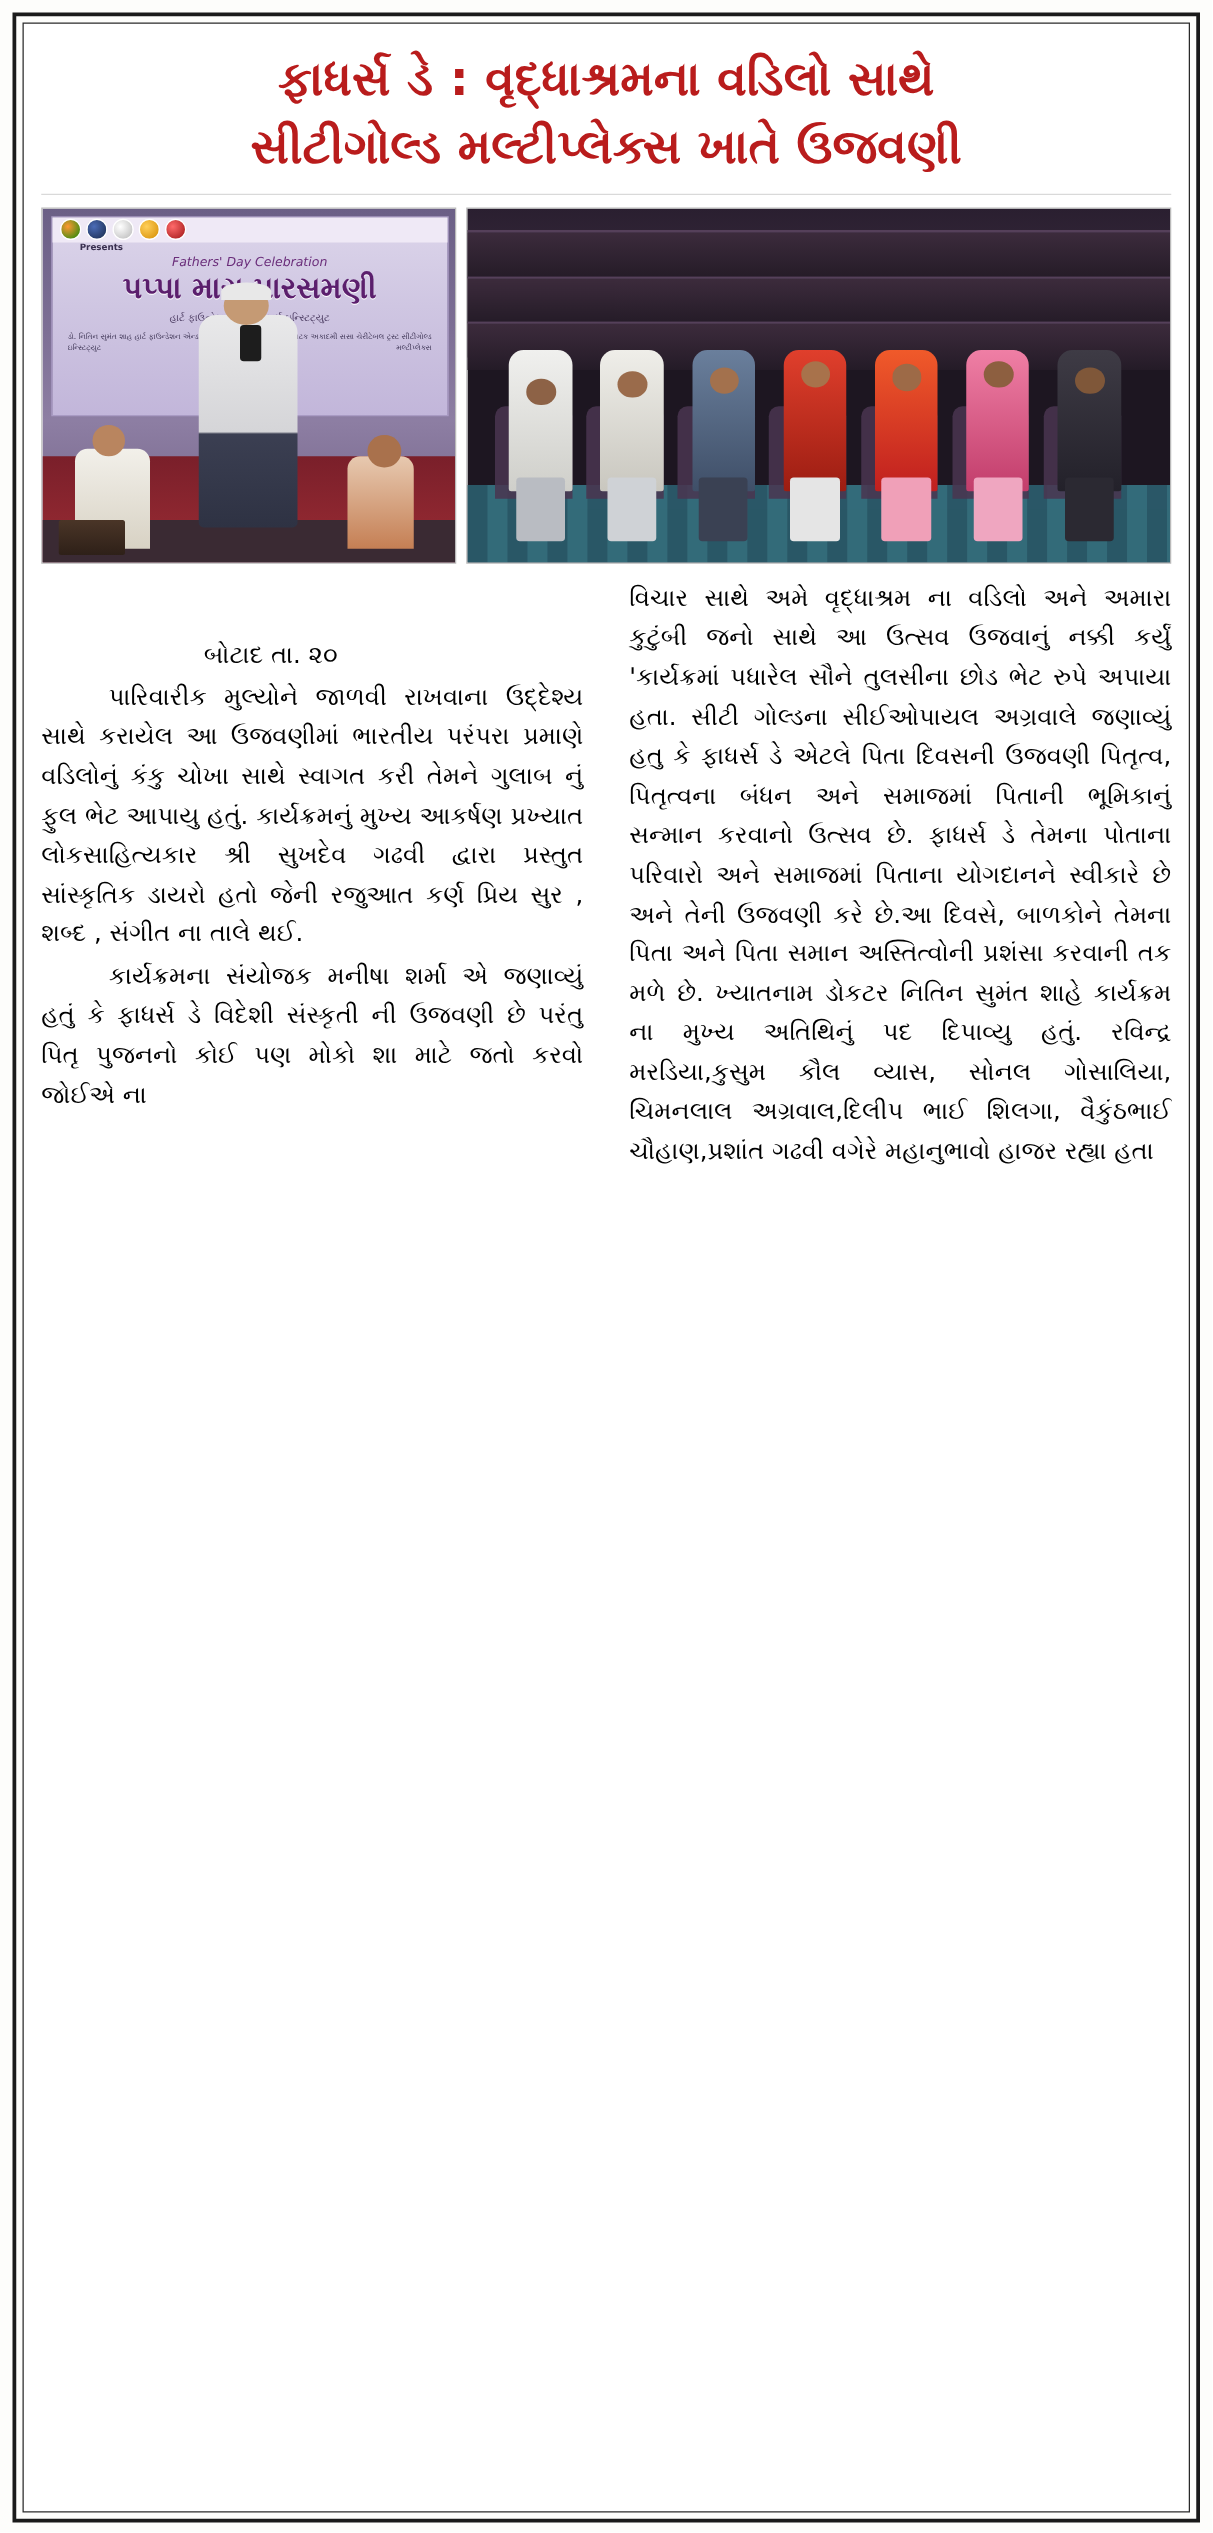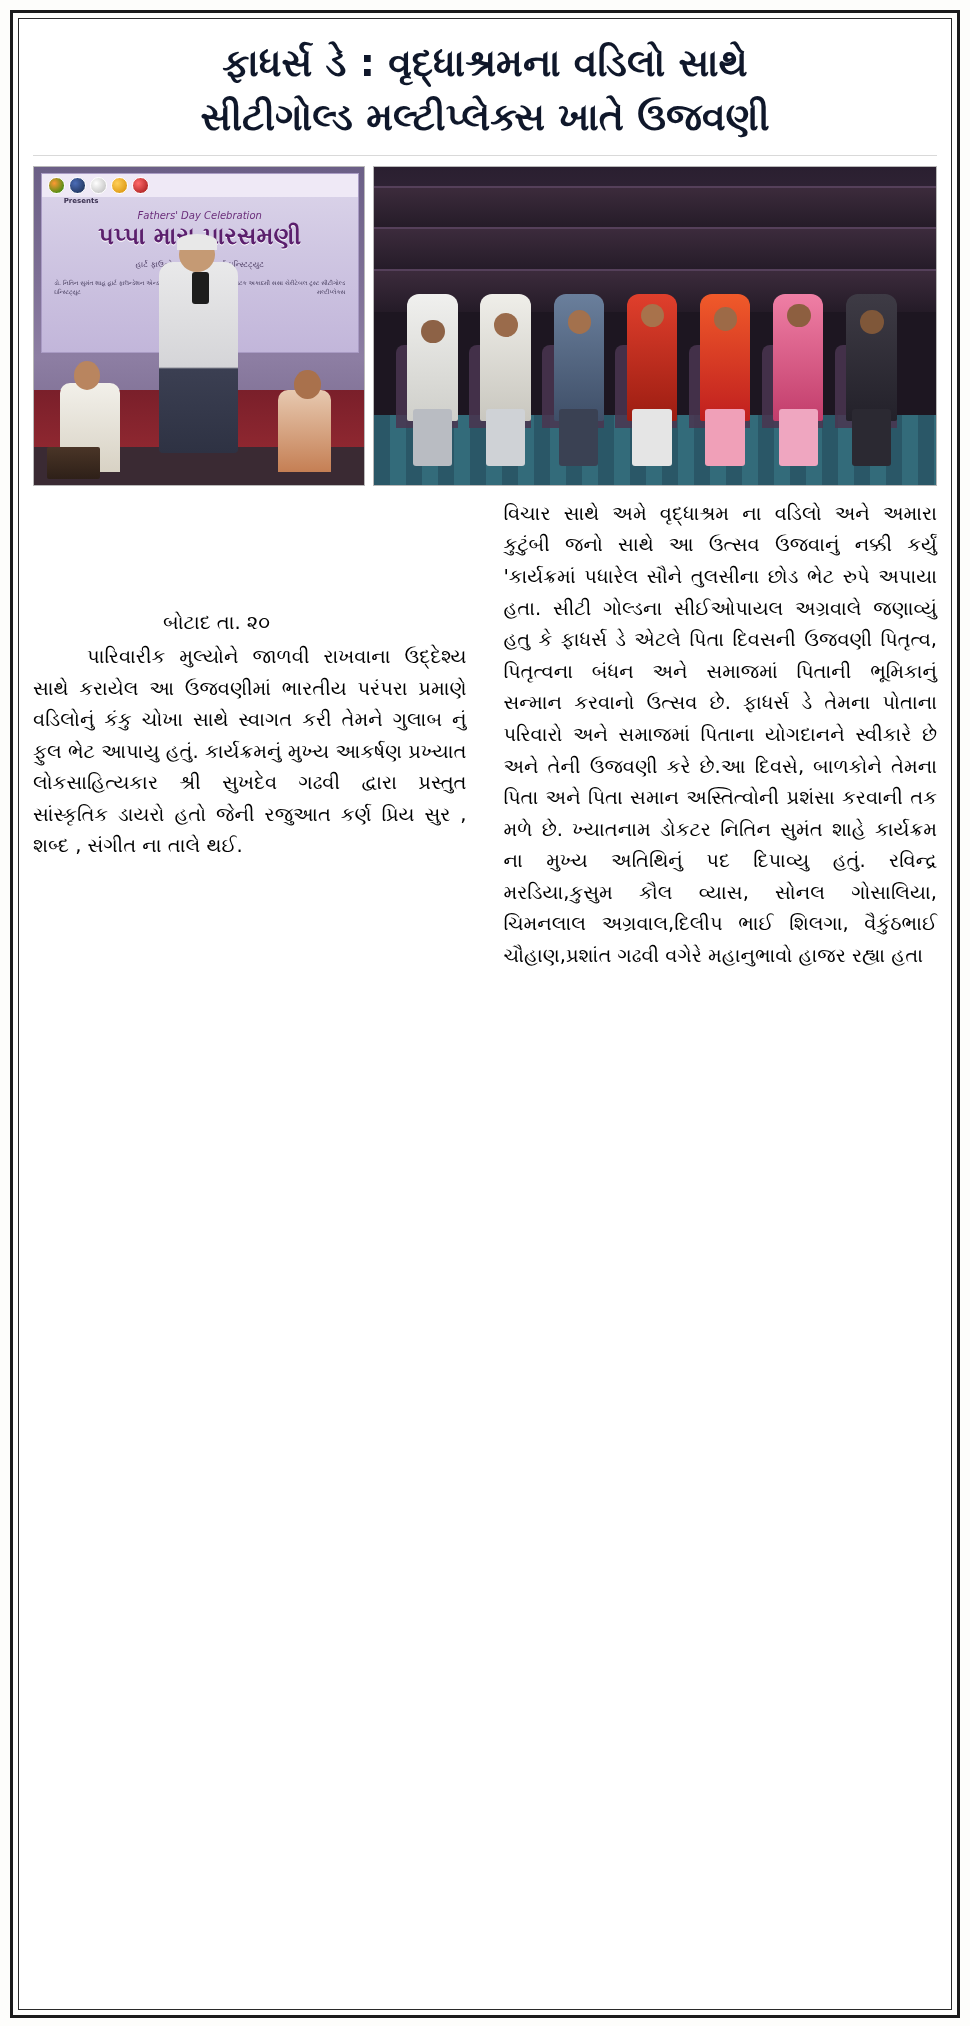--- a/index.html
+++ b/index.html
@@ -35,36 +35,36 @@
     bottom: 16px;
     border: 1px solid #2a2a2a;
     box-sizing: border-box;
     padding: 12px 14px 10px 14px;
     background: #ffffff;
   }
   .headline {
     text-align: center;
     font-family: "DejaVu Sans", sans-serif;
     font-weight: bold;
-    color: #0f172a;
+    color: #b91c1c;
     font-size: 38px;
     line-height: 1.42;
     letter-spacing: 0px;
     padding: 6px 4px 10px 4px;
     border-bottom: 1px solid #d9d9d9;
   }
   .headline .ln {
     display: block;
     white-space: nowrap;
   }
   .photos {
     display: flex;
     gap: 8px;
     margin-top: 10px;
-    height: 320px;
+    height: 285px;
     justify-content: flex-end;
   }
   .photo {
     position: relative;
     overflow: hidden;
     border: 1px solid #b9b9b9;
     box-sizing: border-box;
   }
   .photo-left { width: 37%; }
   .photo-right { width: 63%; }
@@ -335,20 +335,21 @@
         <div class="pr-head" style="left:86.5%; top:45%; background:#7f5739;"></div>
         <div class="pr-legs" style="left:85%; background:#2b2932;"></div>
       </div>
 
     </div>
 
     <div class="article">
       <div class="col">
         <p class="dateline">બોટાદ તા. ૨૦</p>
         <p class="indent">પારિવારીક     મુલ્યોને જાળવી રાખવાના ઉદ્દેશ્ય સાથે કરાયેલ આ ઉજવણીમાં ભારતીય પરંપરા પ્રમાણે વડિલોનું કંકુ ચોખા સાથે સ્વાગત કરી તેમને ગુલાબ નું ફુલ ભેટ આપાયુ હતું. કાર્યક્રમનું મુખ્ય     આકર્ષણ     પ્રખ્યાત લોકસાહિત્યકાર શ્રી સુખદેવ ગઢવી દ્વારા પ્રસ્તુત સાંસ્કૃતિક ડાયરો હતો જેની રજુઆત કર્ણ પ્રિય  સુર , શબ્દ , સંગીત ના તાલે થઈ.</p>
+        <p class="indent">કાર્યક્રમના સંયોજક મનીષા શર્મા એ જણાવ્યું હતું કે ફાધર્સ ડે વિદેશી સંસ્કૃતી ની ઉજવણી છે પરંતુ પિતૃ પુજનનો કોઈ પણ મોકો શા માટે જતો કરવો જોઈએ ના</p>
       </div>
       <div class="divider"></div>
       <div class="col">
         <p>વિચાર સાથે અમે વૃદ્ધાશ્રમ ના વડિલો અને અમારા કુટુંબી જનો સાથે આ ઉત્સવ ઉજવાનું નક્કી કર્યું 'કાર્યક્રમાં પધારેલ સૌને તુલસીના છોડ ભેટ રુપે અપાયા હતા. સીટી ગોલ્ડના સીઈઓપાયલ અગ્રવાલે જણાવ્યું હતુ કે ફાધર્સ ડે એટલે પિતા દિવસની ઉજવણી   પિતૃત્વ, પિતૃત્વના બંધન અને સમાજમાં પિતાની ભૂમિકાનું સન્માન કરવાનો ઉત્સવ છે. ફાધર્સ ડે તેમના પોતાના પરિવારો અને સમાજમાં પિતાના યોગદાનને સ્વીકારે છે અને તેની ઉજવણી કરે છે.આ દિવસે, બાળકોને તેમના પિતા અને પિતા સમાન અસ્તિત્વોની પ્રશંસા કરવાની તક મળે છે. ખ્યાતનામ ડોકટર નિતિન સુમંત શાહે  કાર્યક્રમ ના મુખ્ય અતિથિનું પદ દિપાવ્યુ હતું. રવિન્દ્ર મરડિયા,કુસુમ કૌલ વ્યાસ, સોનલ ગોસાલિયા,         ચિમનલાલ અગ્રવાલ,દિલીપ ભાઈ શિલગા, વૈકુંઠભાઈ ચૌહાણ,પ્રશાંત ગઢવી વગેરે મહાનુભાવો હાજર રહ્યા હતા</p>
       </div>
     </div>
 
   </div>
 </div>
 

